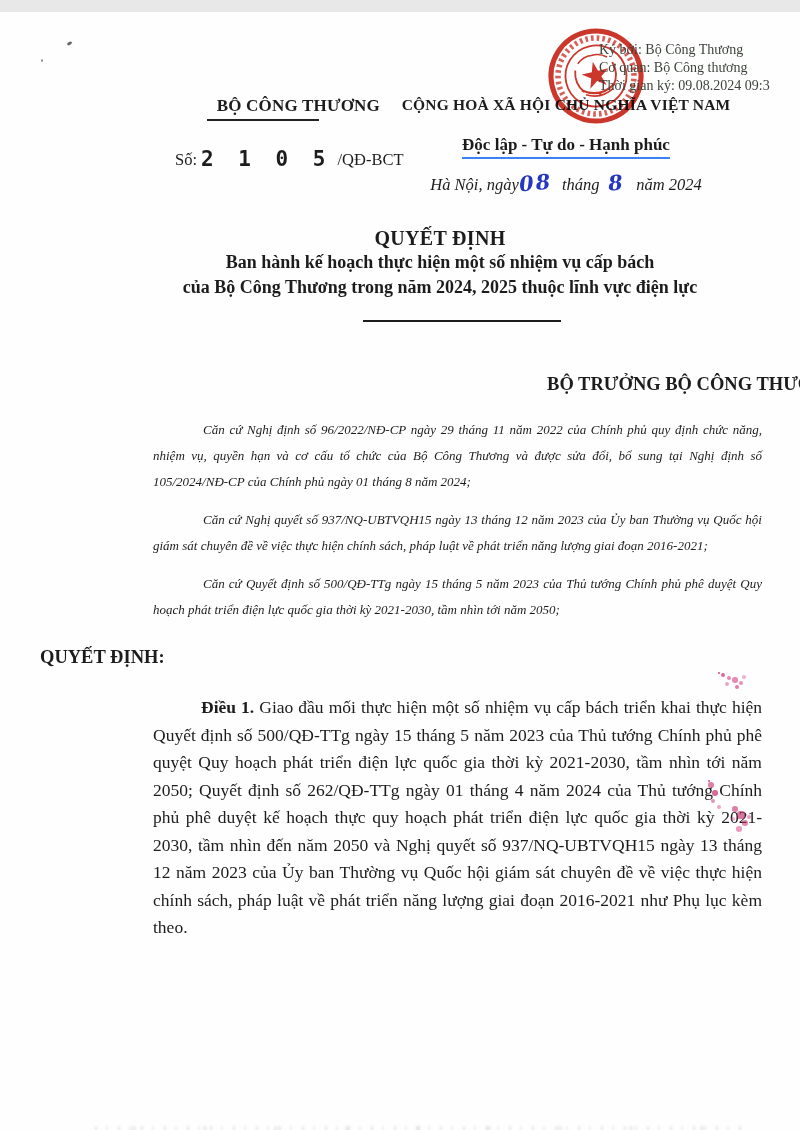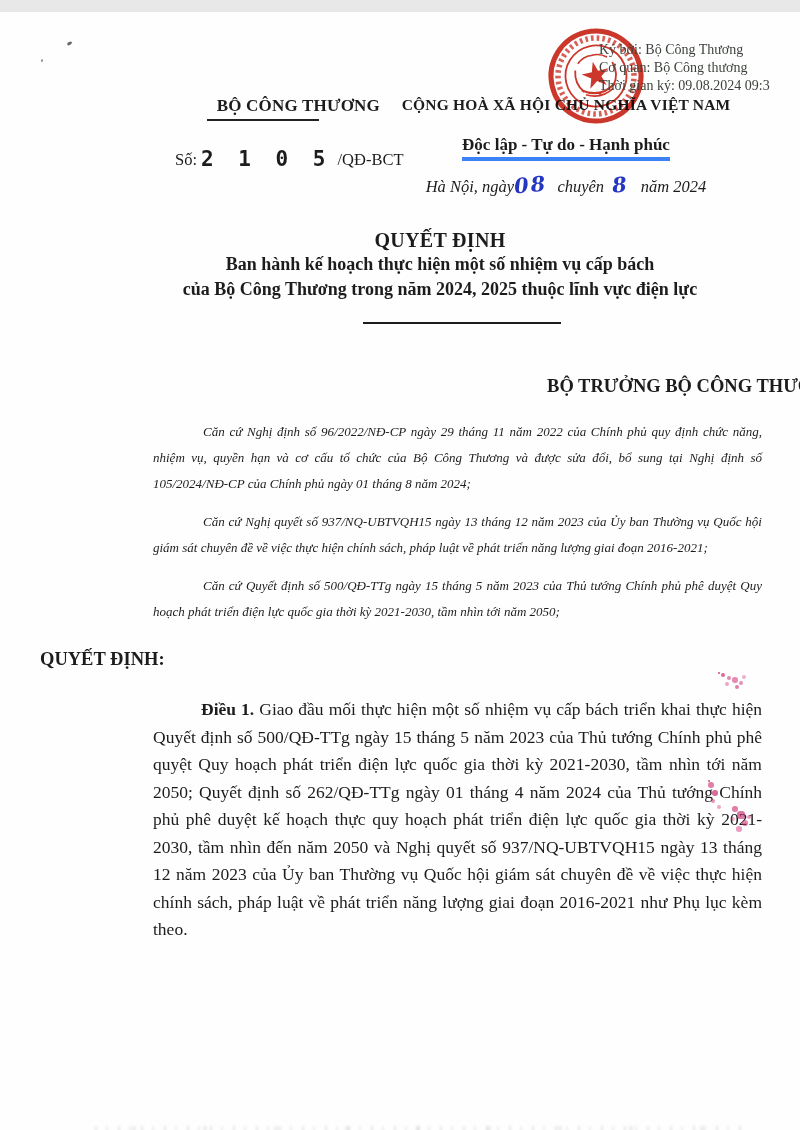--- a/index.html
+++ b/index.html
@@ -24,21 +24,21 @@
   .agency{font-weight:bold; font-size:17px; letter-spacing:.2px;text-align:right;}
   .agency-underline{width:112px; height:2px; background:#222; margin:3px auto 0;}
   .doc-number{margin-top:26px; text-align:right; padding-left:30px; font-size:16.5px; white-space:nowrap;}
   .stamped{
     font-family:"DejaVu Sans Mono", monospace; font-weight:bold;
     font-size:21px; letter-spacing:6px; margin:0 6px 0 4px; vertical-align:-1px;
   }
   .head-right{flex:1; text-align:center;}
   .national1{font-weight:bold; font-size:15.5px; letter-spacing:.2px;}
   .national2{font-weight:bold; font-size:17px; display:inline-block;
-             border-bottom:4px solid #3b82f6; padding-bottom:2px; margin-top:3px;}
+             border-bottom:2px solid #3b82f6; padding-bottom:2px; margin-top:3px;}
   .date-line{margin-top:13px; font-style:italic; font-size:16.5px; white-space:nowrap;}
   .hand{
     color:#2436c2; font-weight:bold; font-style:italic; font-size:21px;
     display:inline-block; transform:rotate(-5deg); letter-spacing:2px;
     font-family:"DejaVu Serif", serif; line-height:1;
   }
   .hand.day{margin-right:10px;}
   .hand.month{margin:0 12px 0 8px;}
   
   .title-block{margin-top:32px; text-align:center;}
@@ -123,21 +123,21 @@
       <div class="agency">BỘ CÔNG THƯƠNG</div>
       <div class="agency-underline"></div>
       <div class="doc-number">
         <span>Số:</span><span class="stamped">2 1 0 5</span><span>/QĐ-BCT</span>
       </div>
     </div>
     <div class="head-right">
       <div class="national1">CỘNG HOÀ XÃ HỘI CHỦ NGHĨA VIỆT NAM</div><br>
       <div class="national2">Độc lập - Tự do - Hạnh phúc</div>
       <div class="date-line">
-        <span>Hà Nội, ngày</span><span class="hand day">08</span><span>chuyên</span><span class="hand month">8</span><span>năm 2024</span>
+        <span>Hà Nội, ngày</span><span class="hand day">08</span><span>tháng</span><span class="hand month">8</span><span>năm 2024</span>
       </div>
     </div>
   </div>
 
   <div class="title-block">
     <div class="title-heading">QUYẾT ĐỊNH</div>
     <div class="title-line">Ban hành kế hoạch thực hiện một số nhiệm vụ cấp bách</div>
     <div class="title-line">của Bộ Công Thương trong năm 2024, 2025 thuộc lĩnh vực điện lực</div>
     <div class="title-divider"></div>
   </div>

